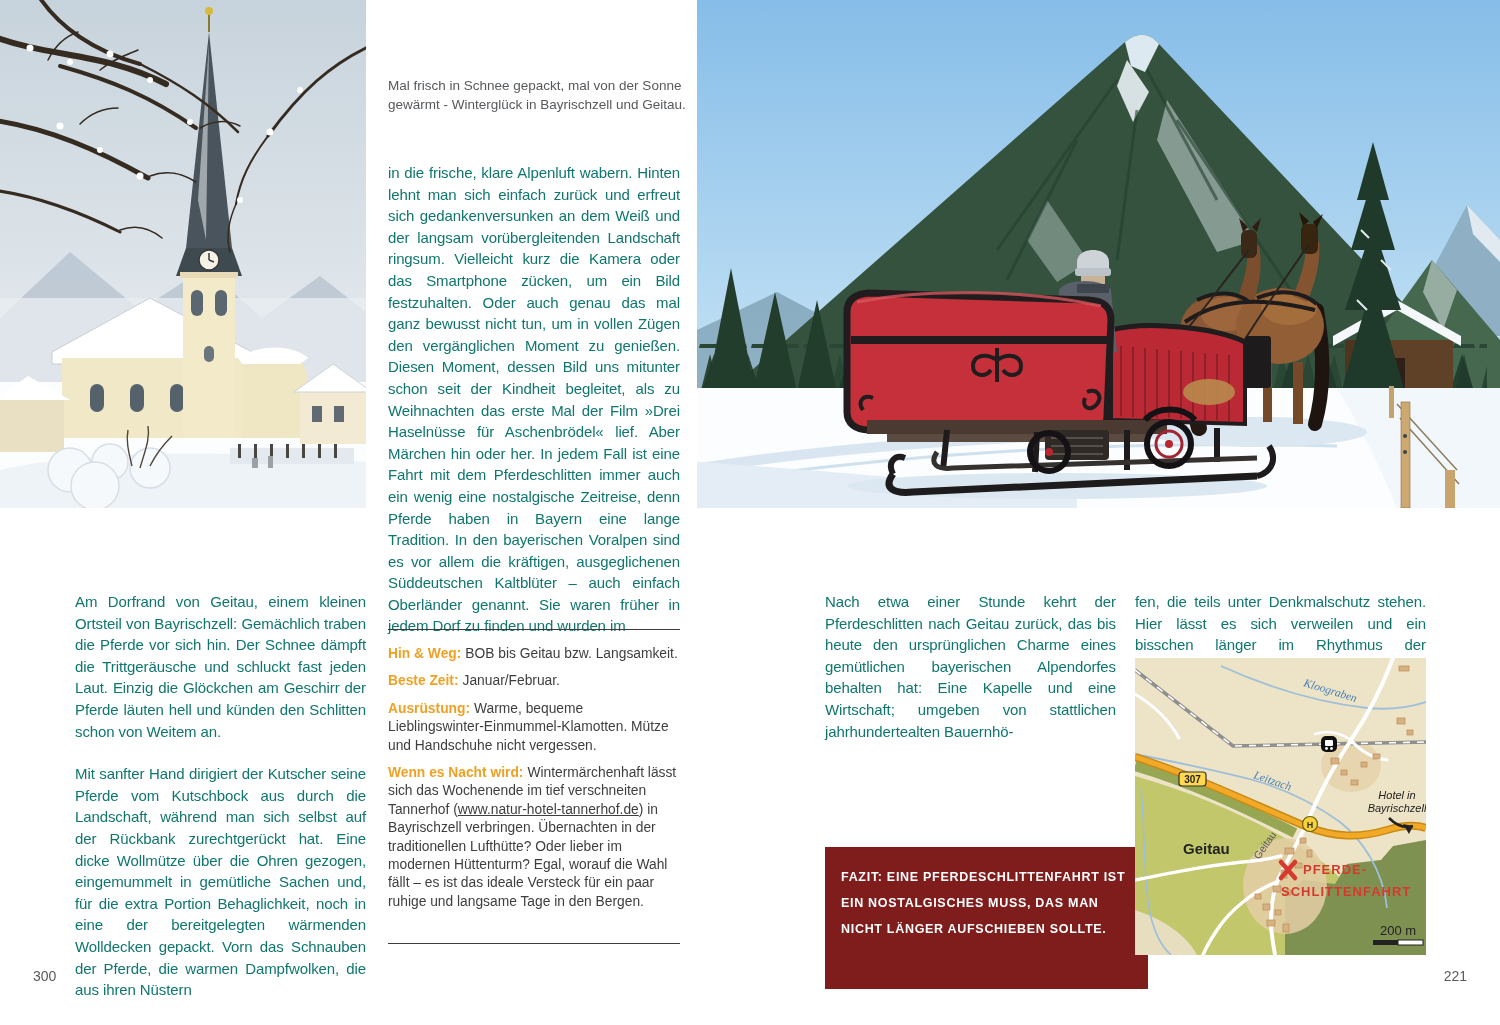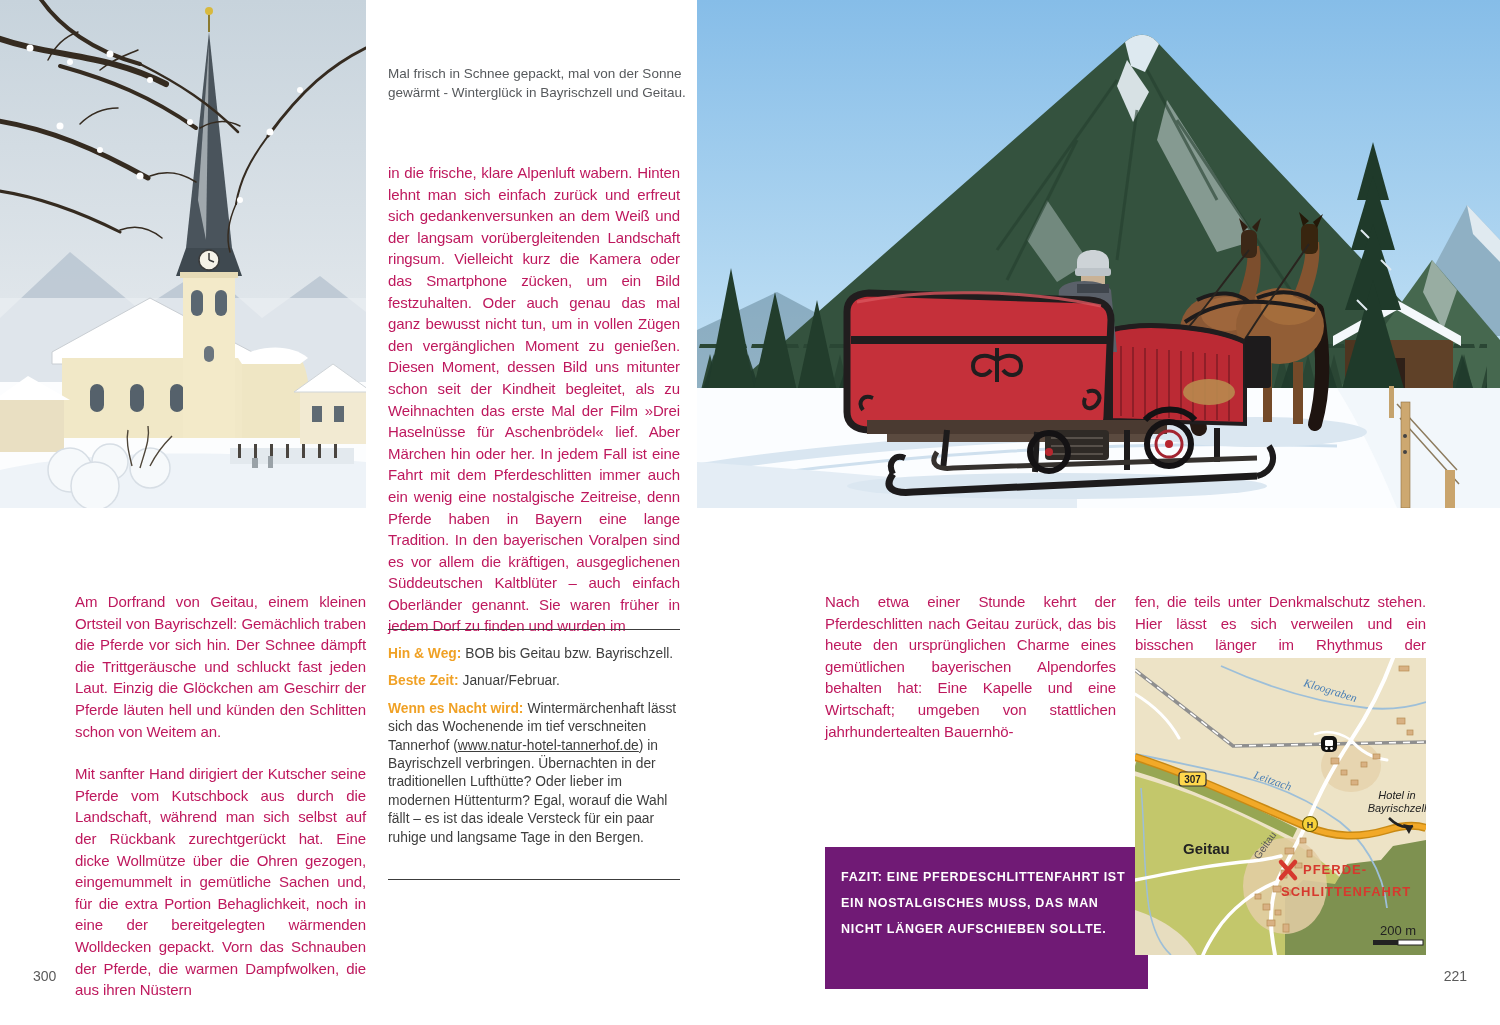--- a/index.html
+++ b/index.html
@@ -1,30 +1,30 @@
 <!DOCTYPE html>
 <html><head>
 <meta charset="utf-8">
 <style>
   html,body{margin:0;padding:0;background:#ffffff;}
   .spread{position:relative;width:1500px;height:1025px;background:#ffffff;overflow:hidden;
           font-family:"Liberation Sans",sans-serif;color:#3f3f3f;}
   .abs{position:absolute;}
   .photo{position:absolute;overflow:hidden;}
   .photo svg{display:block;}
-  .bodytext{font-size:15px;line-height:21.6px;text-align:justify;color:#be185d;letter-spacing:-0.1px;}
+  .bodytext{font-size:15px;line-height:21.6px;text-align:justify;color:#0f766e;letter-spacing:-0.1px;}
   .bodytext p + p{margin-top:21px;}
   .caption{font-size:13.5px;line-height:19px;color:#56595c;text-align:left;}
   .infoblock{border-top:1.5px solid #3c3c3c;border-bottom:1.5px solid #3c3c3c;
              padding:15px 0 16px 0;font-size:13.8px;line-height:18.4px;color:#3e3e3e;}
   .infoblock p{margin:0 0 9px 0;}
   .infoblock p:last-child{margin-bottom:16px;}
   .lbl{color:#F0A125;font-weight:bold;margin-right:4px;}
   .ulink{text-decoration:underline;}
-  .fazit{background:#701a75;color:#ffffff;font-weight:bold;font-size:12.5px;
+  .fazit{background:#7f1d1d;color:#ffffff;font-weight:bold;font-size:12.5px;
          letter-spacing:0.7px;line-height:26px;padding:17px 16px;text-transform:uppercase;}
   .pagenum{font-size:14px;color:#5a5a5a;}
 </style>
 </head>
 <body>
 
 <div class="spread">
 
   <section>
 
@@ -117,29 +117,30 @@
             <circle cx="240" cy="200" r="3"></circle>
         </g>
       </svg>
     </figure>
 
     <div class="abs bodytext" style="left:75px;top:576px;width:291px;">
       <p>Am Dorfrand von Geitau, einem kleinen Ortsteil von Bayrischzell: Gemächlich traben die Pferde vor sich hin. Der Schnee dämpft die Trittgeräusche und schluckt fast jeden Laut. Einzig die Glöckchen am Geschirr der Pferde läuten hell und künden den Schlitten schon von Weitem an.</p>
       <p>Mit sanfter Hand dirigiert der Kutscher seine Pferde vom Kutschbock aus durch die Landschaft, während man sich selbst auf der Rückbank zurechtgerückt hat. Eine dicke Wollmütze über die Ohren gezogen, eingemummelt in gemütliche Sachen und, für die extra Portion Behaglichkeit, noch in eine der bereitgelegten wärmenden Wolldecken gepackt. Vorn das Schnauben der Pferde, die warmen Dampfwolken, die aus ihren Nüstern</p>
     </div>
 
-    <div class="abs caption" style="left:388px;top:64px;width:300px;">Mal frisch in Schnee gepackt, mal von der Sonne gewärmt - Winterglück in Bayrischzell und Geitau.</div>
+    <div class="abs caption" style="left:388px;top:76px;width:300px;">Mal frisch in Schnee gepackt, mal von der Sonne gewärmt - Winterglück in Bayrischzell und Geitau.</div>
 
     <div class="abs bodytext" style="left:388px;top:147px;width:292px;">
       <p>in die frische, klare Alpenluft wabern. Hinten lehnt man sich einfach zurück und erfreut sich gedankenversunken an dem Weiß und der langsam vorübergleitenden Landschaft ringsum. Vielleicht kurz die Kamera oder das Smartphone zücken, um ein Bild festzuhalten. Oder auch genau das mal ganz bewusst nicht tun, um in vollen Zügen den vergänglichen Moment zu genießen. Diesen Moment, dessen Bild uns mitunter schon seit der Kindheit begleitet, als zu Weihnachten das erste Mal der Film »Drei Haselnüsse für Aschenbrödel« lief. Aber Märchen hin oder her. In jedem Fall ist eine Fahrt mit dem Pferdeschlitten immer auch ein wenig eine nostalgische Zeitreise, denn Pferde haben in Bayern eine lange Tradition. In den bayerischen Voralpen sind es vor allem die kräftigen, ausgeglichenen Süddeutschen Kaltblüter – auch einfach Oberländer genannt. Sie waren früher in jedem Dorf zu finden und wurden im</p>
     </div>
 
     <div class="abs infoblock" style="left:388px;top:629px;width:292px;">
-      <p><span class="lbl">Hin &amp; Weg:</span><span>BOB bis Geitau bzw. Bayrischzell.</span></p>
+      <p><span class="lbl">Hin &amp; Weg:</span><span>BOB bis Geitau bzw. Langsamkeit.</span></p>
       <p><span class="lbl">Beste Zeit:</span><span>Januar/Februar.</span></p>
+      <p><span class="lbl">Ausrüstung:</span><span>Warme, bequeme Lieblingswinter-Einmummel-Klamotten. Mütze und Handschuhe nicht vergessen.</span></p>
       <p><span class="lbl">Wenn es Nacht wird:</span><span>Wintermärchenhaft lässt sich das Wochenende im tief verschneiten Tannerhof (</span><span class="ulink">www.natur-hotel-tannerhof.de</span><span>) in Bayrischzell verbringen. Übernachten in der traditionellen Lufthütte? Oder lieber im modernen Hüttenturm? Egal, worauf die Wahl fällt – es ist das ideale Versteck für ein paar ruhige und langsame Tage in den Bergen.</span></p>
     </div>
 
     <div class="abs pagenum" style="left:33px;top:968px;">300</div>
   </section>
 
   <section>
 
     <figure class="photo" style="left:697px;top:0;width:803px;height:508px;margin:0;">
       <svg width="803" height="508" viewBox="0 0 803 508">

